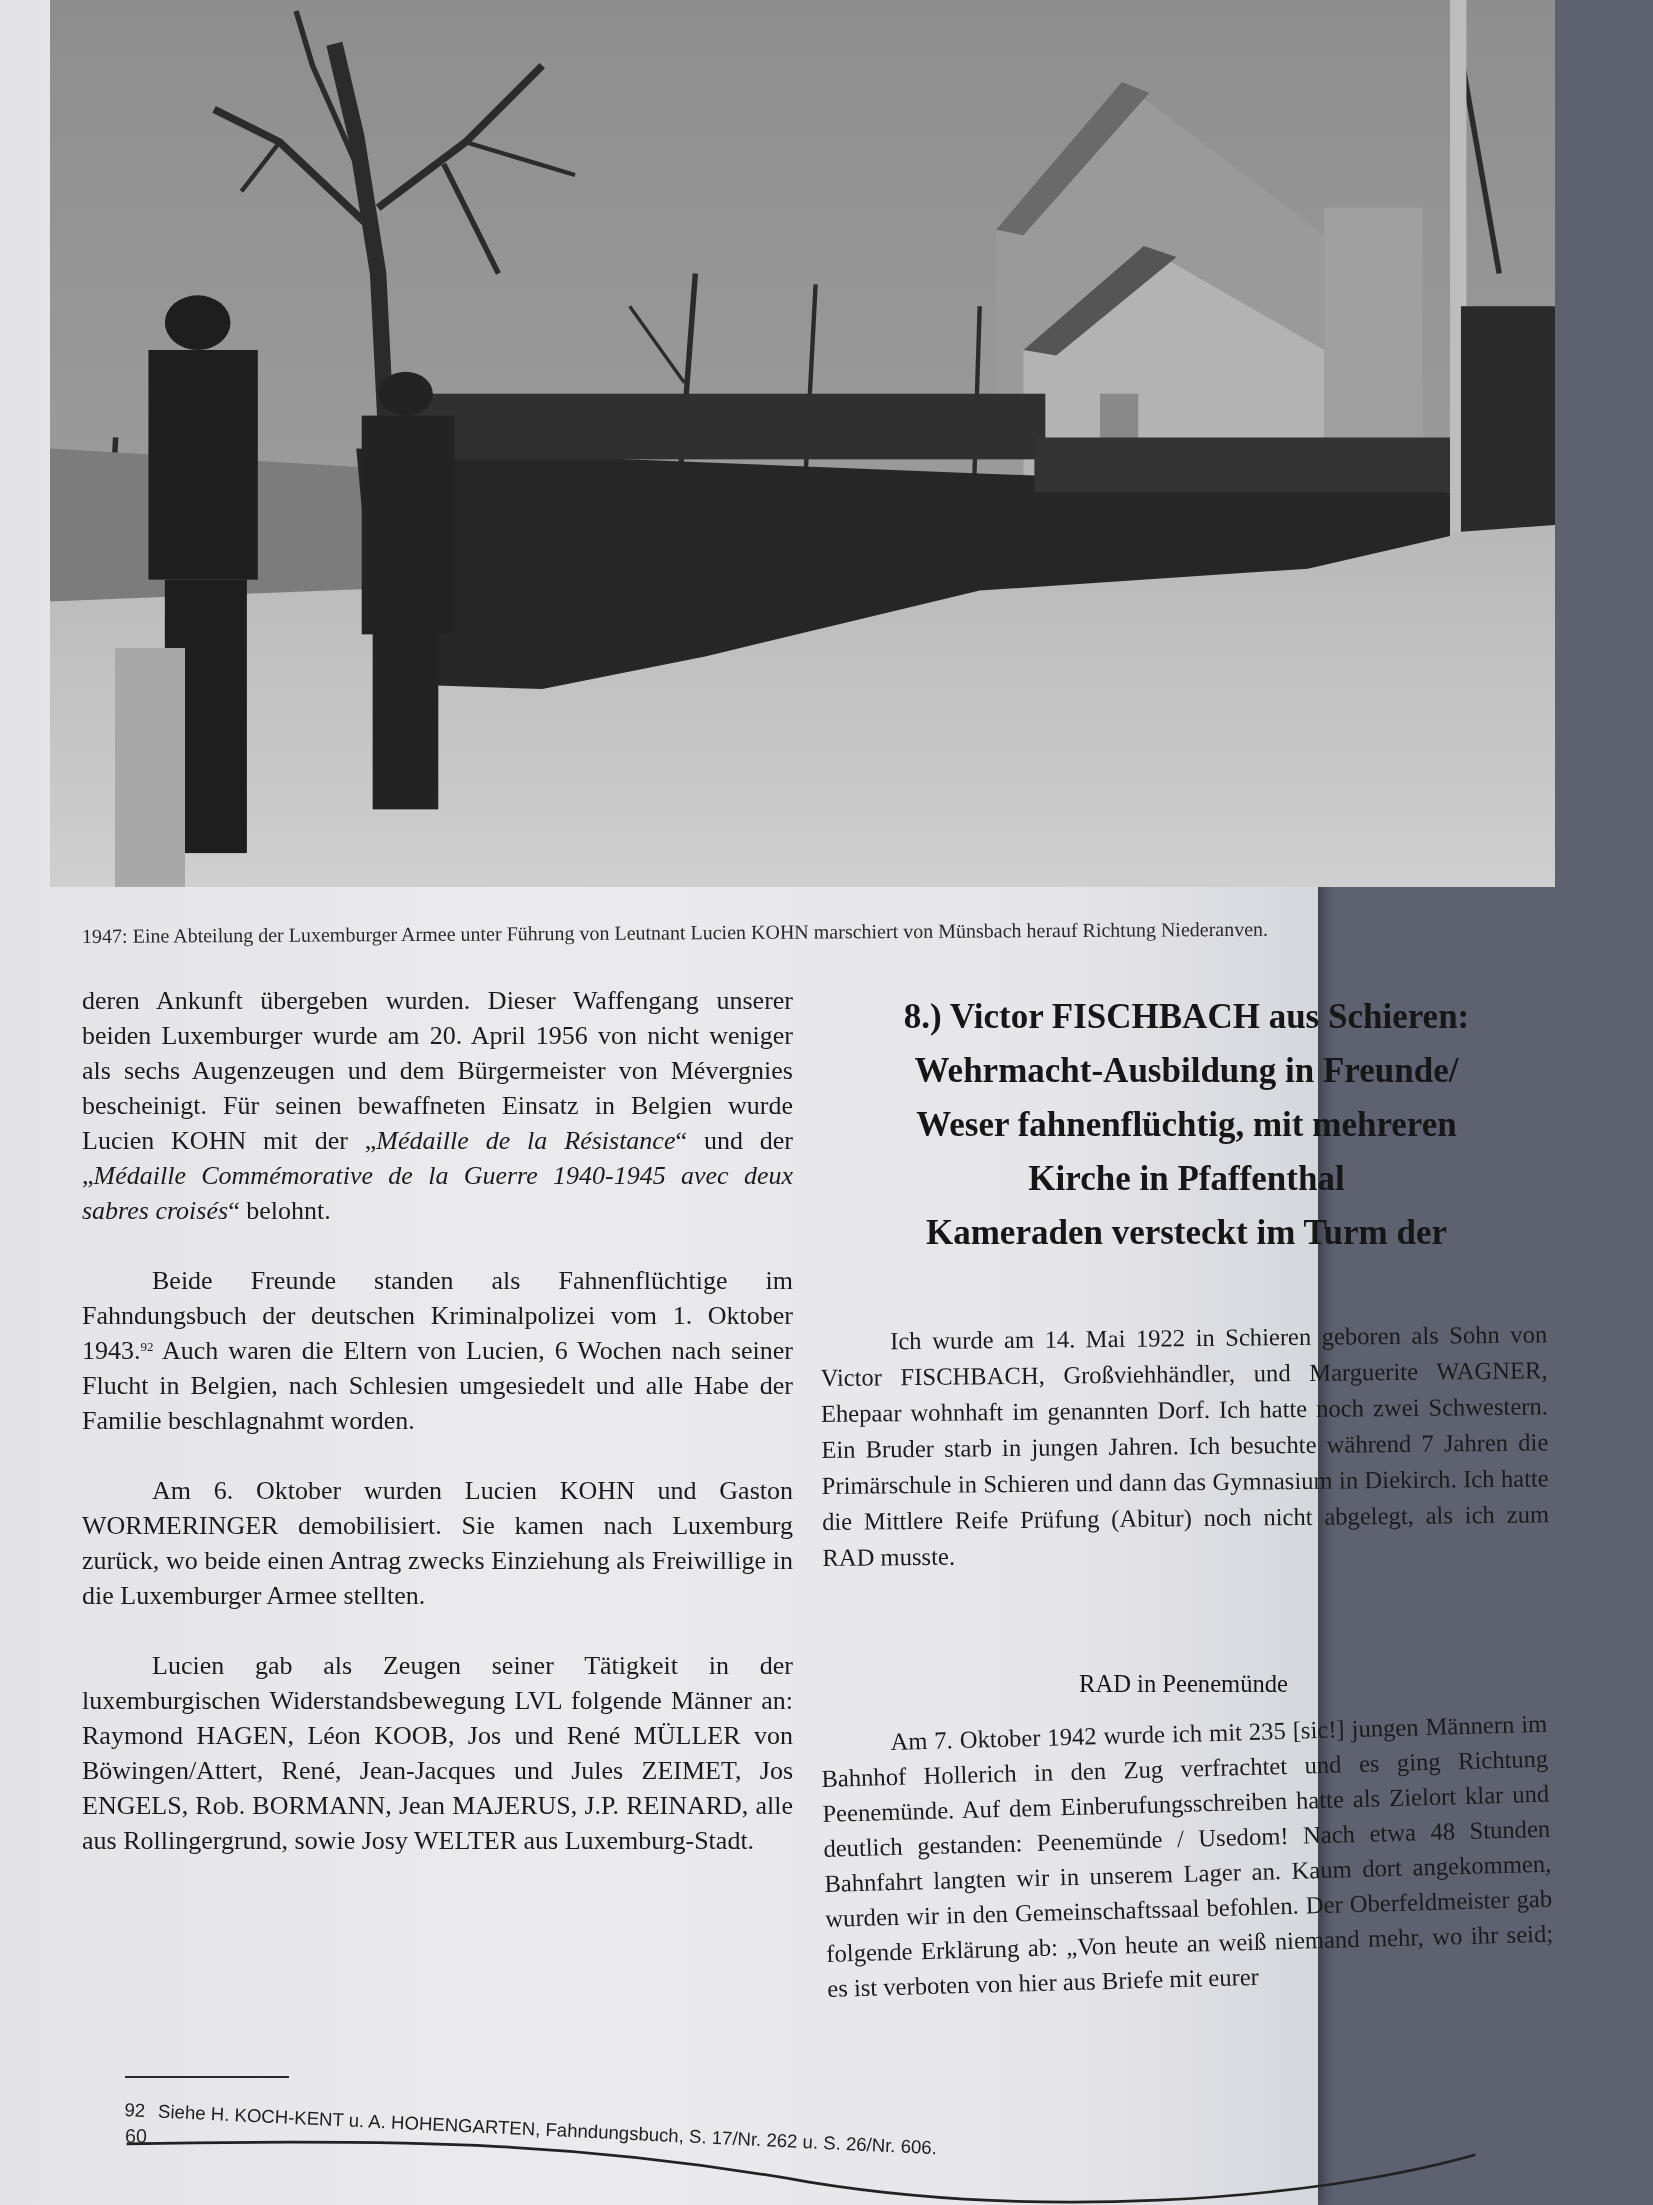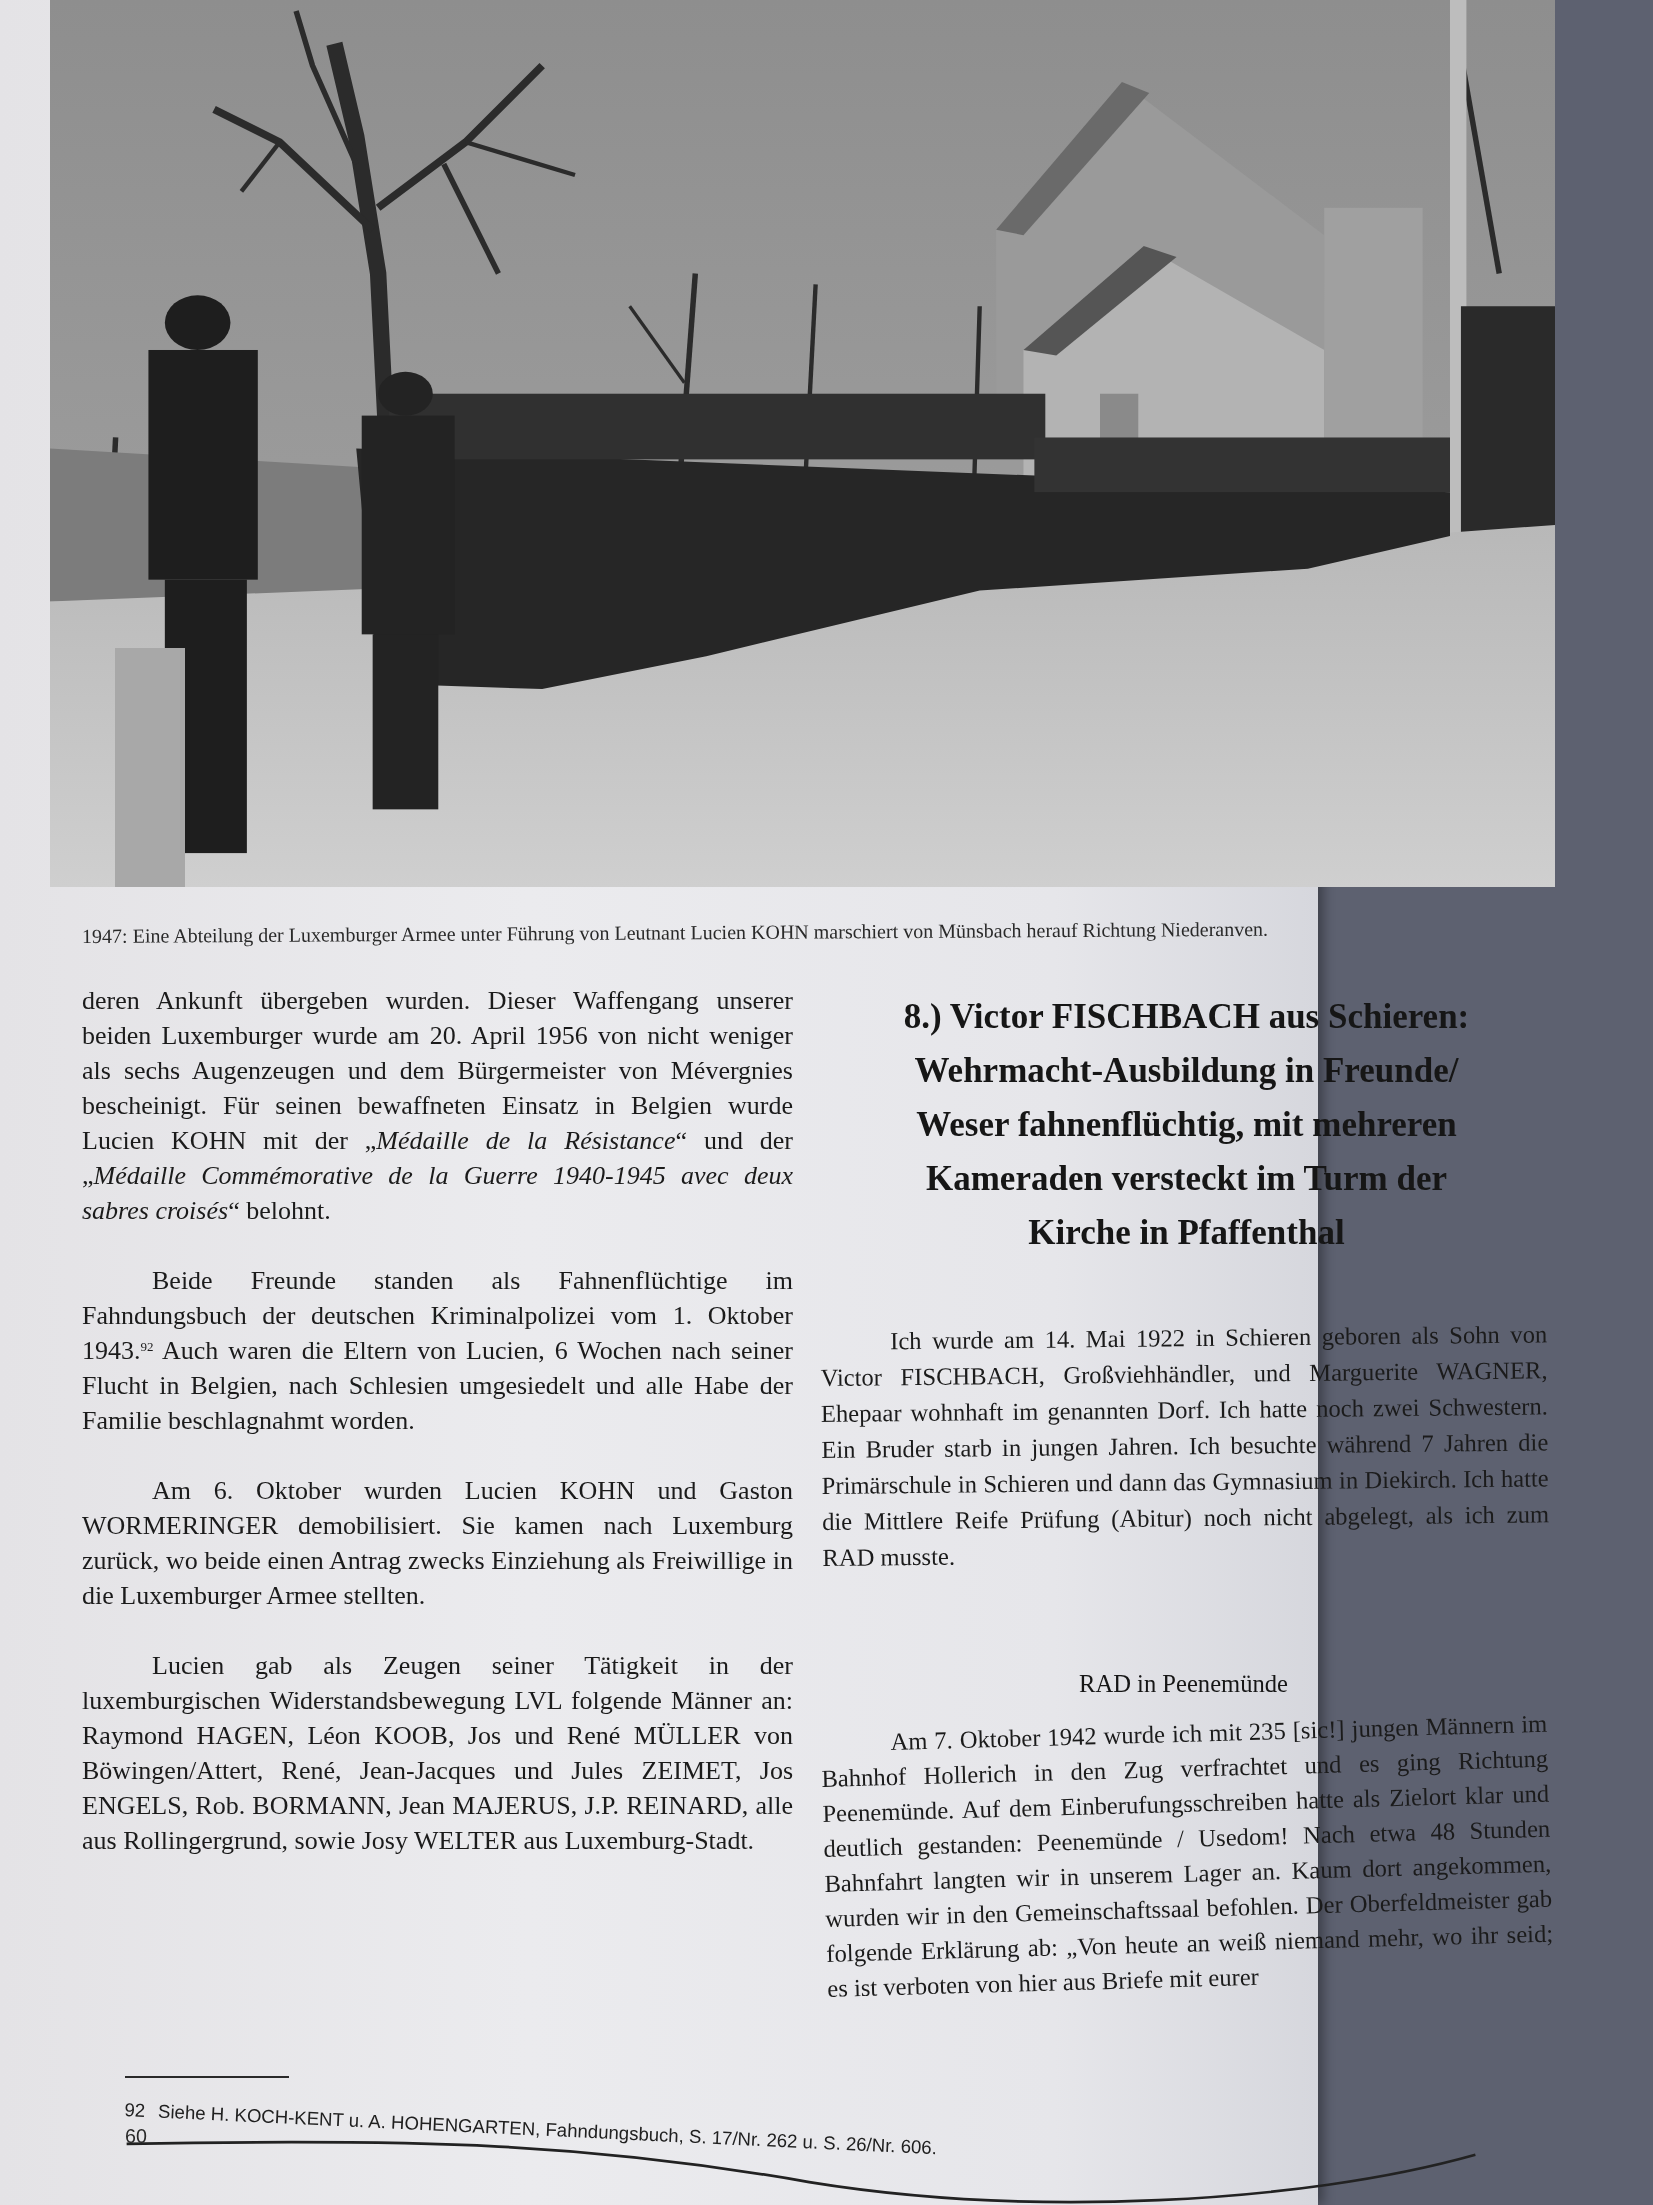--- a/index.html
+++ b/index.html
@@ -242,22 +242,22 @@
     <p><span>deren Ankunft übergeben wurden. Dieser Waffengang unserer beiden Luxemburger wurde am 20. April 1956 von nicht weniger als sechs Augenzeugen und dem Bürgermeister von Mévergnies bescheinigt. Für seinen bewaffneten Einsatz in Belgien wurde Lucien KOHN mit der „</span><span class="it">Médaille de la Résistance</span><span>“ und der „</span><span class="it">Médaille Commémorative de la Guerre 1940-1945 avec deux sabres croisés</span><span>“ belohnt.</span></p>
     <p class="indent"><span>Beide Freunde standen als Fahnenflüchtige im Fahndungsbuch der deutschen Kriminalpolizei vom 1. Oktober 1943.</span><sup>92</sup><span> Auch waren die Eltern von Lucien, 6 Wochen nach seiner Flucht in Belgien, nach Schlesien umgesiedelt und alle Habe der Familie beschlagnahmt worden.</span></p>
     <p class="indent">Am 6. Oktober wurden Lucien KOHN und Gaston WORMERINGER demobilisiert. Sie kamen nach Luxemburg zurück, wo beide einen Antrag zwecks Einziehung als Freiwillige in die Luxemburger Armee stellten.</p>
     <p class="indent">Lucien gab als Zeugen seiner Tätigkeit in der luxemburgischen Widerstandsbewegung LVL folgende Männer an: Raymond HAGEN, Léon KOOB, Jos und René MÜLLER von Böwingen/Attert, René, Jean-Jacques und Jules ZEIMET, Jos ENGELS, Rob. BORMANN, Jean MAJERUS, J.P. REINARD, alle aus Rollingergrund, sowie Josy WELTER aus Luxemburg-Stadt.</p>
   </div>
 
   <div class="heading">
     <div>8.) Victor FISCHBACH aus Schieren:</div>
     <div>Wehrmacht-Ausbildung in Freunde/</div>
     <div>Weser fahnenflüchtig, mit mehreren</div>
+    <div>Kirche in Pfaffenthal</div>
     <div>Kameraden versteckt im Turm der</div>
-    <div>Kirche in Pfaffenthal</div>
   </div>
 
   <div class="col col-right">
     <p class="indent">Ich wurde am 14. Mai 1922 in Schieren geboren als Sohn von Victor FISCHBACH, Großviehhändler, und Marguerite WAGNER, Ehepaar wohnhaft im genannten Dorf. Ich hatte noch zwei Schwestern. Ein Bruder starb in jungen Jahren. Ich besuchte während 7 Jahren die Primärschule in Schieren und dann das Gymnasium in Diekirch. Ich hatte die Mittlere Reife Prüfung (Abitur) noch nicht abgelegt, als ich zum RAD musste.</p>
   </div>
 
   <div class="subheading">RAD in Peenemünde</div>
 
   <div class="col col-right2">
     <p class="indent">Am 7. Oktober 1942 wurde ich mit 235 [sic!] jungen Männern im Bahnhof Hollerich in den Zug verfrachtet und es ging Richtung Peenemünde. Auf dem Einberufungsschreiben hatte als Zielort klar und deutlich gestanden: Peenemünde / Usedom! Nach etwa 48 Stunden Bahnfahrt langten wir in unserem Lager an. Kaum dort angekommen, wurden wir in den Gemeinschaftssaal befohlen. Der Oberfeldmeister gab folgende Erklärung ab: „Von heute an weiß niemand mehr, wo ihr seid; es ist verboten von hier aus Briefe mit eurer</p>

